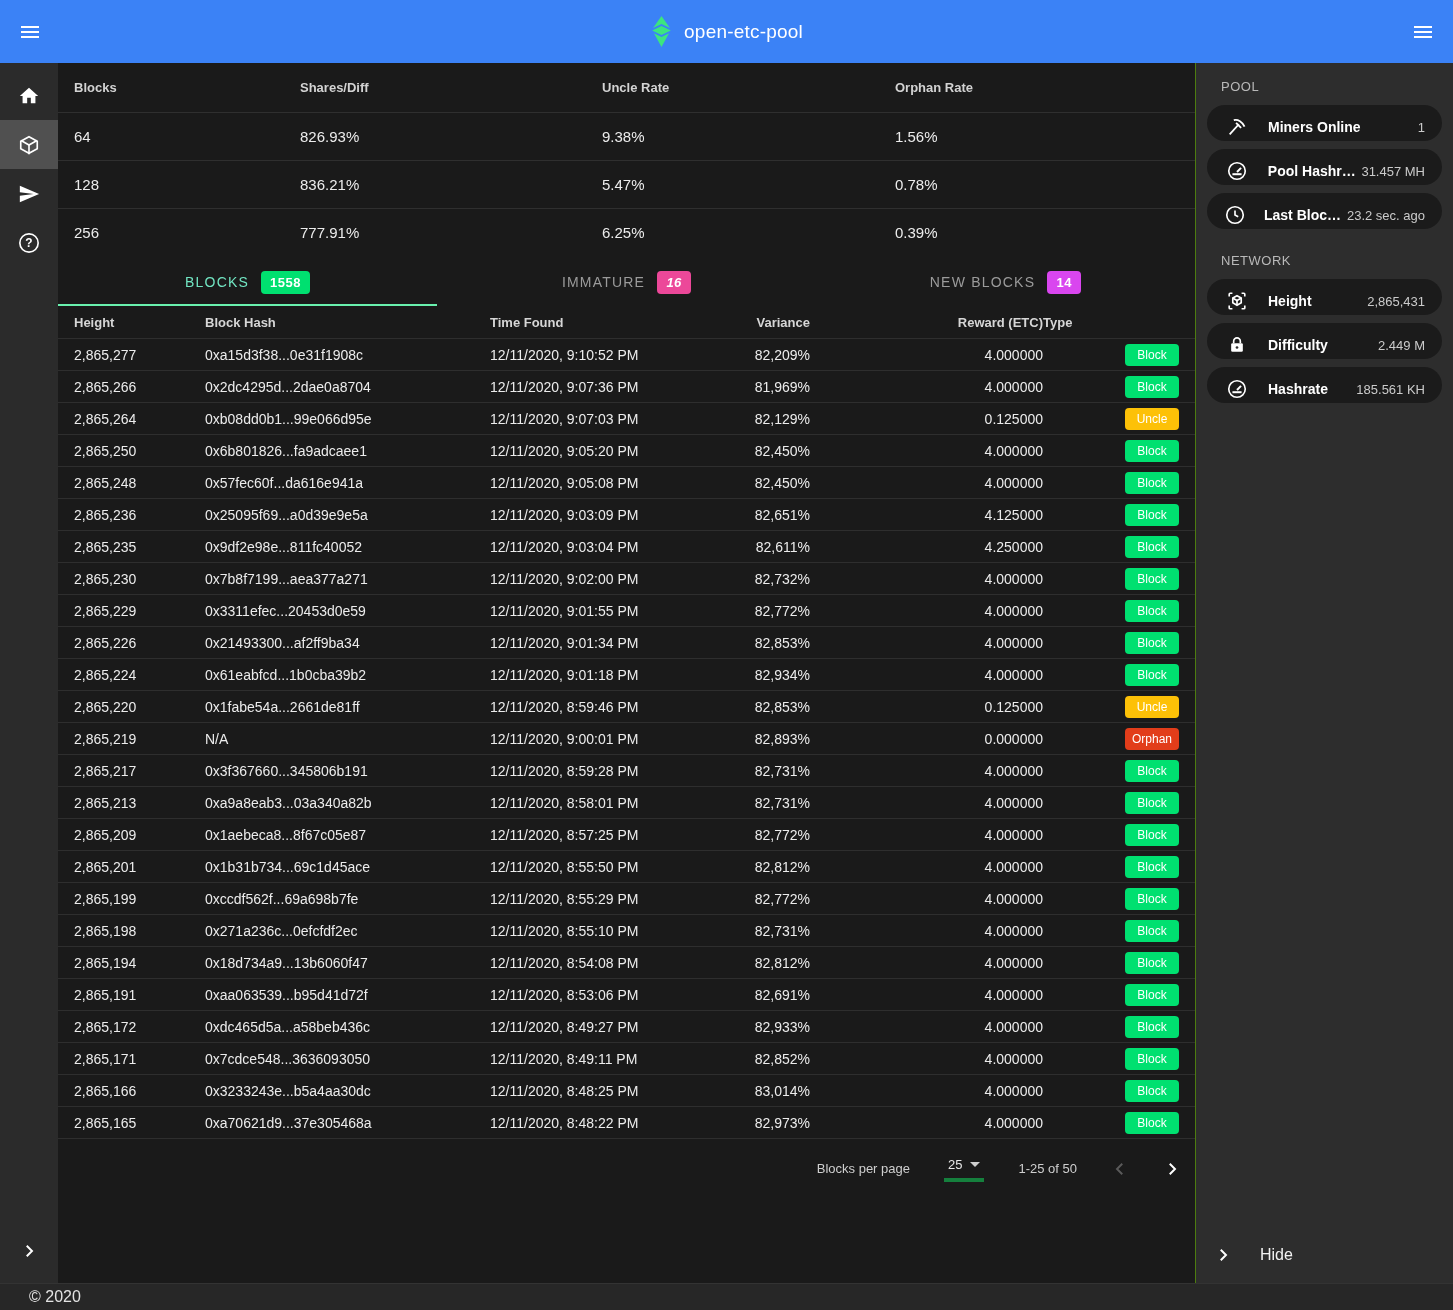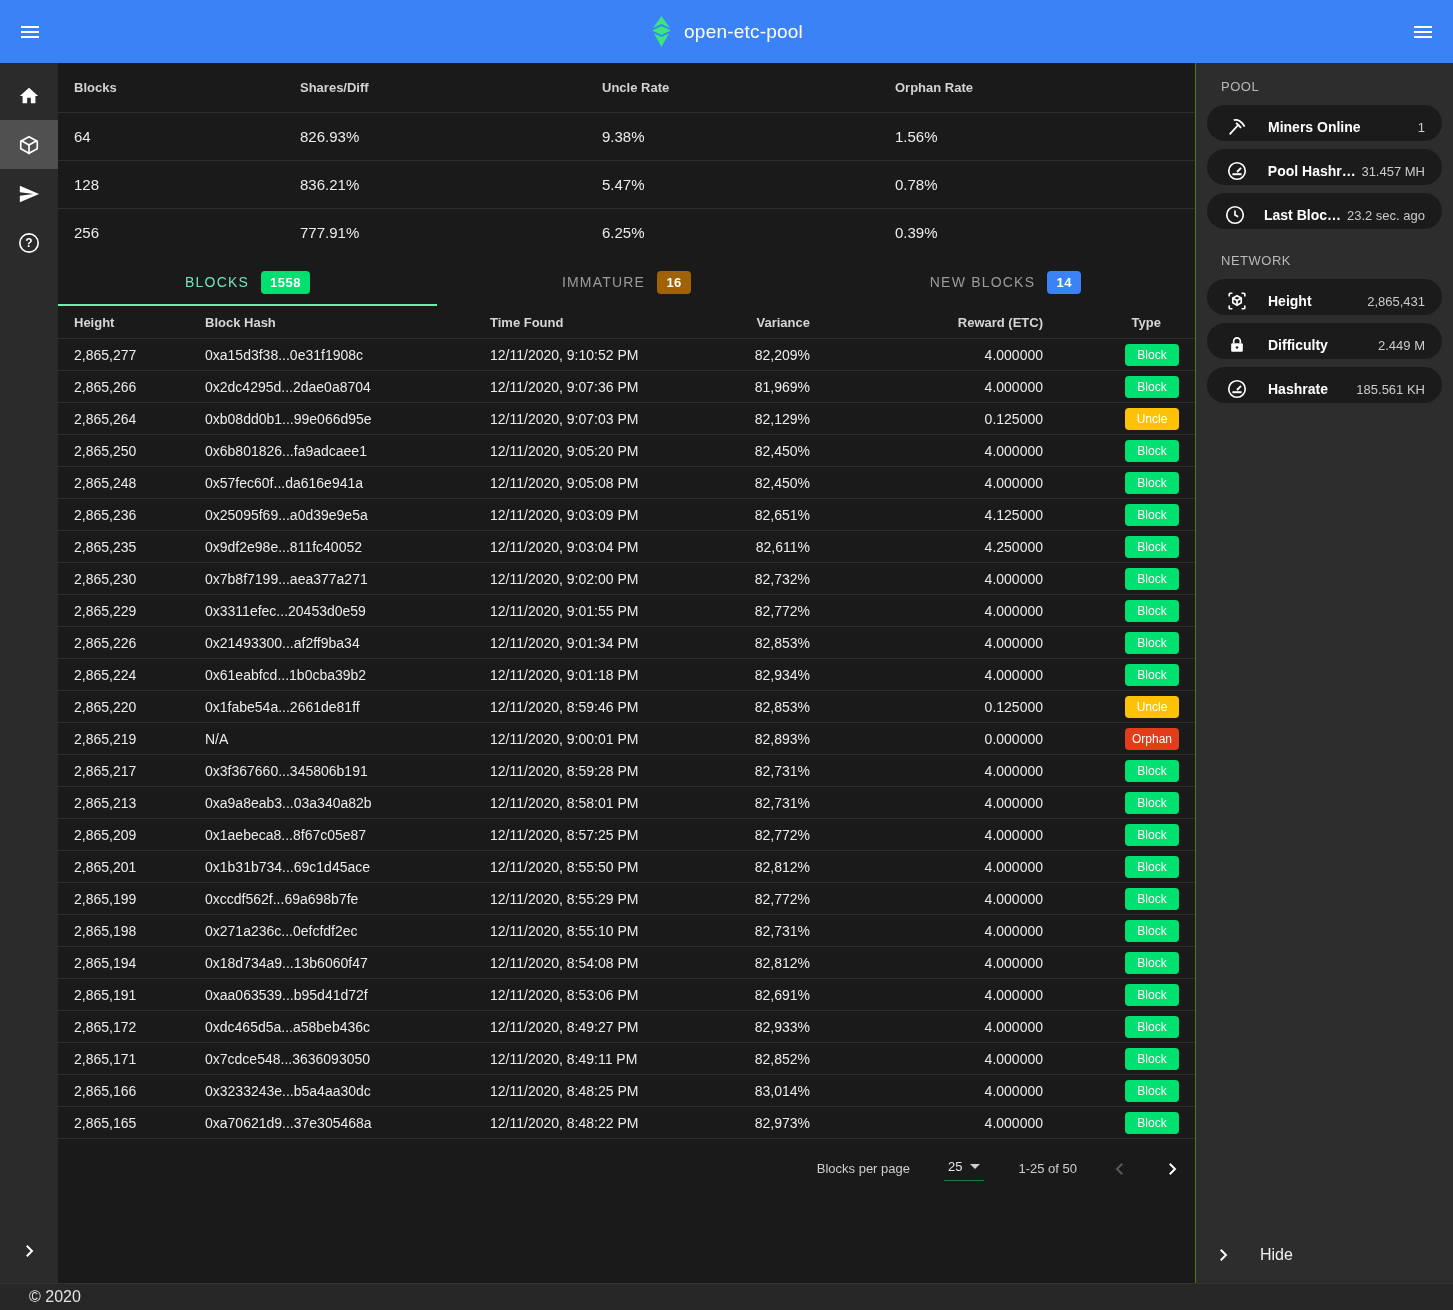--- a/index.html
+++ b/index.html
@@ -37,40 +37,40 @@
 
   .tabs { display:grid; grid-template-columns:1fr 1fr 1fr; height:48px; margin-top:2px; }
   .tab { position:relative; display:flex; align-items:center; justify-content:center; gap:12px;
          background:none; border:none; cursor:pointer; font-family:inherit;
          font-size:14px; letter-spacing:1.2px; color:#9b9b9b; font-weight:500; }
   .tab.active { color:#72e6c3; }
   .tab.active::after { content:""; position:absolute; left:0; right:0; bottom:0; height:2px; background:#69f0ae; }
   .tab-badge { border-radius:4px; color:#fff; font-size:13px; font-weight:bold; letter-spacing:.5px;
                padding:4px 9px; min-width:34px; text-align:center; }
   .tab-badge.green { background:#00e070; }
-  .tab-badge.amber { background:#a16207; }
-  .tab-badge.teal  { background:#3b82f6; }
+  .tab-badge.amber { background:#ec4899;font-style:italic; }
+  .tab-badge.teal  { background:#d946ef; }
 
   .bhead, .brow { display:grid; grid-template-columns:131px 285px 244px 76px 233px 1fr;
                   align-items:center; padding:0 16px; }
   .bhead { height:32px; font-size:13px; font-weight:bold; color:#d6d6d6; }
   .brow  { height:32px; font-size:14px; color:#ececec; border-top:1px solid #2e2e2e; }
   .c-var, .c-reward { text-align:right; }
   .c-type { display:flex; justify-content:flex-end; }
-  .h-type { text-align:right; padding-right:18px; }
+  .h-type { padding-right:18px; }
   .badge { border-radius:4px; color:#fff; font-size:12px; font-weight:500; width:54px;
            text-align:center; padding:4px 0; }
   .badge-block  { background:#00e070; }
   .badge-uncle  { background:#fdc107; }
   .badge-orphan { background:#e23d1a; }
 
   .pagination { display:flex; align-items:center; justify-content:flex-end; gap:34px;
                 height:60px; padding-right:14px; font-size:13px; color:#cfcfcf;
                 border-top:1px solid #2e2e2e; }
-  .page-size { display:flex; align-items:center; gap:8px; border-bottom:1px solid #15803d;
+  .page-size { display:flex; align-items:center; gap:8px; border-bottom:4px solid #15803d;
                padding:2px 4px 6px 4px; cursor:pointer; background:none; border-top:none;
                border-left:none; border-right:none; color:#e6e6e6; font-family:inherit; font-size:13px; }
   .caret-down { width:0; height:0; border-left:5px solid transparent; border-right:5px solid transparent;
                 border-top:5px solid #cfcfcf; display:inline-block; }
   .pg-btn { background:none; border:none; cursor:pointer; display:flex; align-items:center; }
   .pg-btn.disabled svg { stroke:#5a5a5a; }
 
   
   .side { width:258px; background:#2d2d2d; flex:0 0 auto; display:flex; flex-direction:column;
           border-left:1px solid #4d7c0f; }

